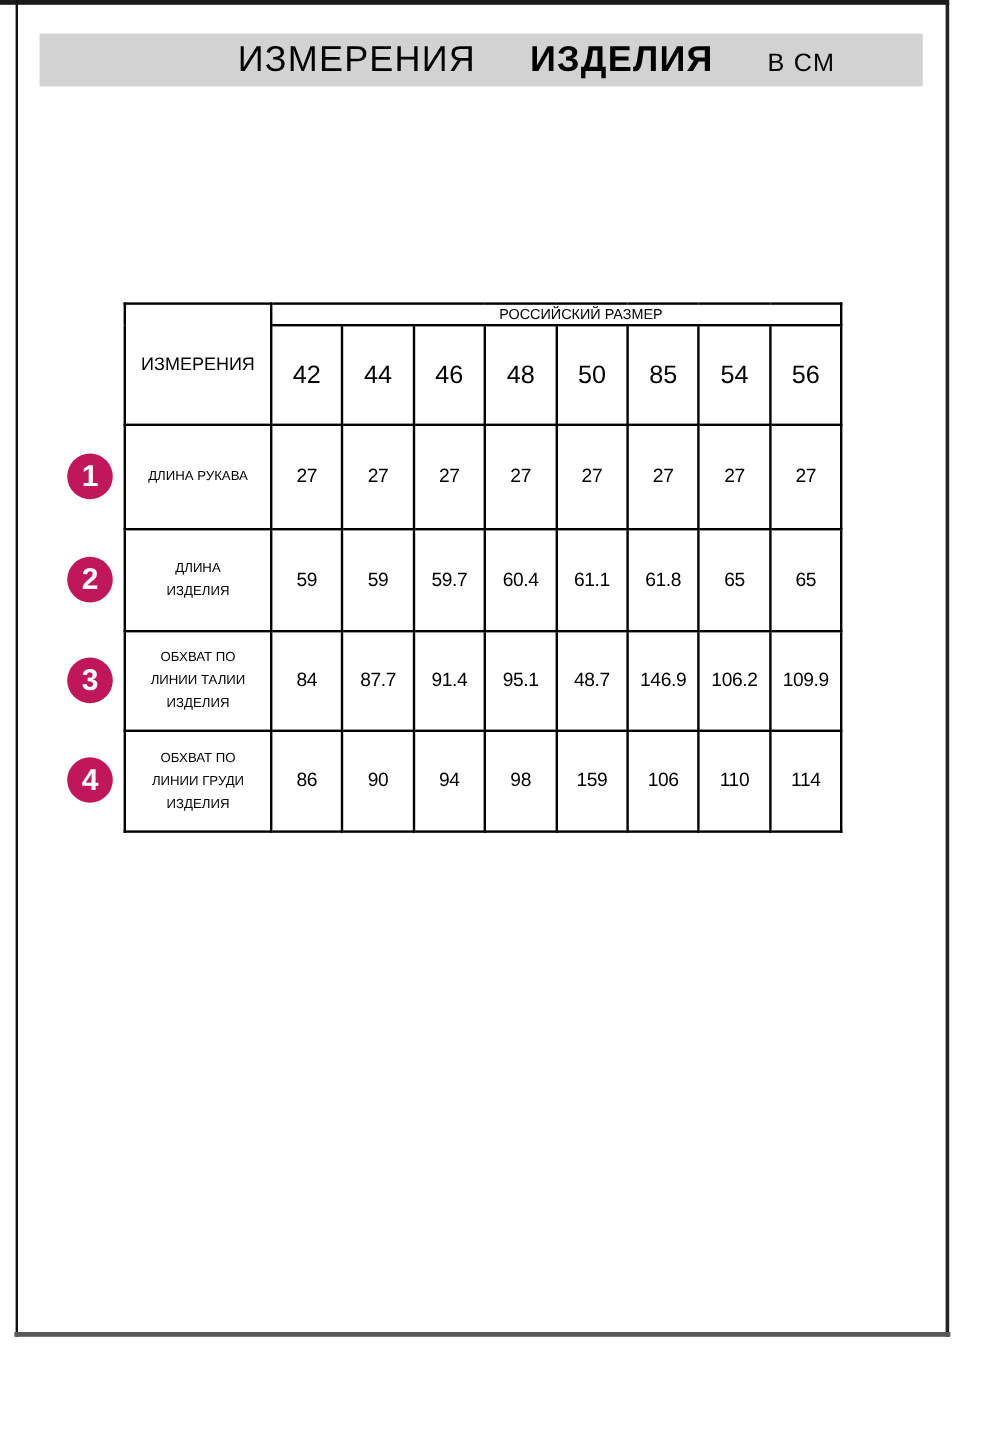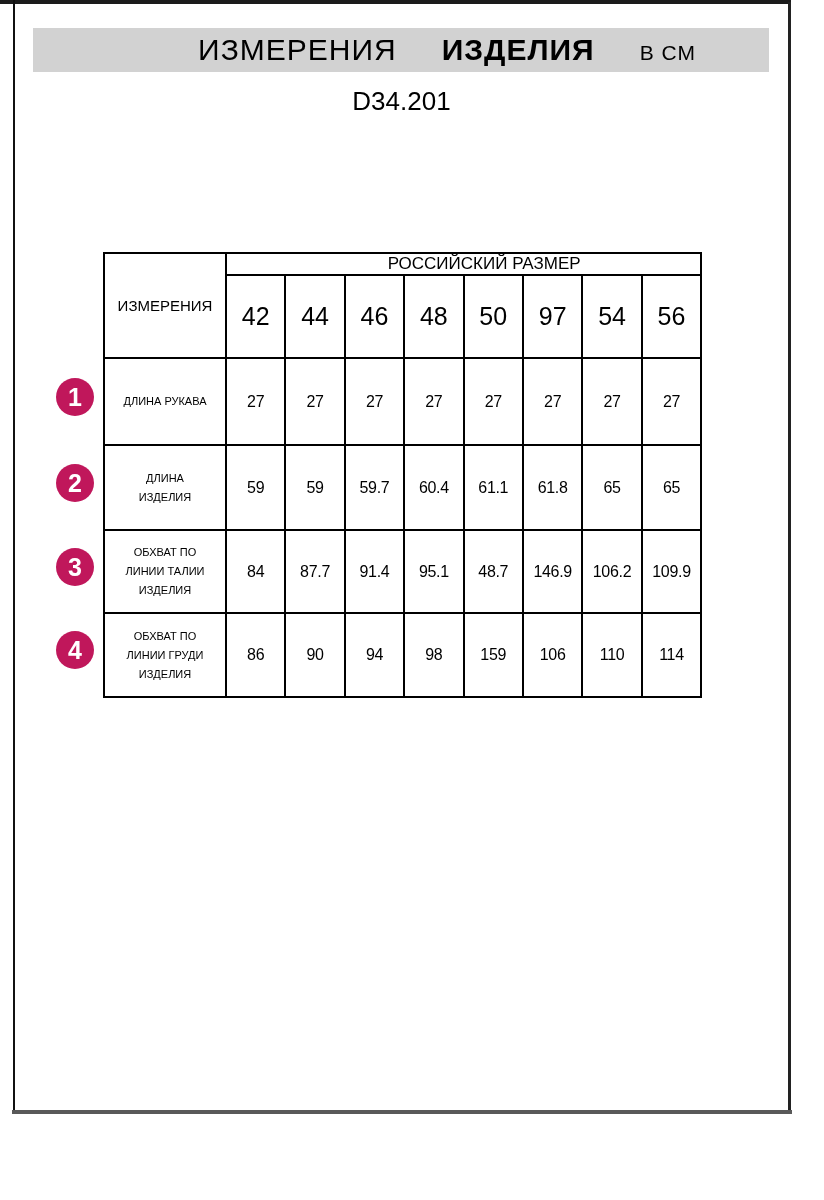--- a/index.html
+++ b/index.html
@@ -58,22 +58,22 @@
   }
   col.c-label{width:122px;}
   col.c-size{width:59.4px;}
   tr.r-group{height:18px;}
   tr.r-sizes{height:83px;}
   tbody tr:nth-child(1){height:87px;}
   tbody tr:nth-child(2){height:85px;}
   tbody tr:nth-child(3){height:83px;}
   tbody tr:nth-child(4){height:84px;}
   th.corner{font-size:15px;font-weight:400;}
-  th.group{font-size:17px;font-weight:400;padding-left:41px;}
-  th.size{font-size:25px;font-weight:700;margin-top:44px;}
+  th.group{font-size:12px;font-weight:400;padding-left:41px;}
+  th.size{font-size:21px;font-weight:700;margin-top:44px;}
   td.label{font-size:11px;line-height:19px;white-space:pre-line;padding:0 2px;}
   td.value{font-size:16px;letter-spacing:-0.3px;}
 
   
   .badge{
     position:absolute;left:56px;width:38px;height:38px;
     background:var(--badge);border-radius:50%;
     color:#fff;font-size:25px;font-weight:700;
     text-align:center;line-height:38px;
   }
@@ -94,21 +94,20 @@
   <div class="frame-bottom"></div>
 
   <div class="title-bar">
     <div class="title-inner">
       <span class="t-reg">ИЗМЕРЕНИЯ</span>
       <span class="t-bold">ИЗДЕЛИЯ</span>
       <span class="t-units">В СМ</span>
     </div>
   </div>
 
-  <div class="product-code">D34.201</div>
 
 
   <table class="size-table">
     <colgroup>
       <col class="c-label">
       <col class="c-size">
         <col class="c-size">
         <col class="c-size">
         <col class="c-size">
       <col class="c-size">
@@ -120,21 +119,21 @@
       <tr class="r-group">
         <th class="corner" rowspan="2">ИЗМЕРЕНИЯ</th>
         <th class="group" colspan="8">РОССИЙСКИЙ РАЗМЕР</th>
       </tr>
       <tr class="r-sizes" id="sizes-row">
           <th class="size">42</th>
           <th class="size">44</th>
           <th class="size">46</th>
           <th class="size">48</th>
           <th class="size">50</th>
-          <th class="size">97</th>
+          <th class="size">85</th>
           <th class="size">54</th>
           <th class="size">56</th>
         </tr>
     </thead>
     <tbody id="table-body">
         <tr>
           <td class="label">ДЛИНА РУКАВА</td>
           <td class="value">27</td>
           <td class="value">27</td>
           <td class="value">27</td>

